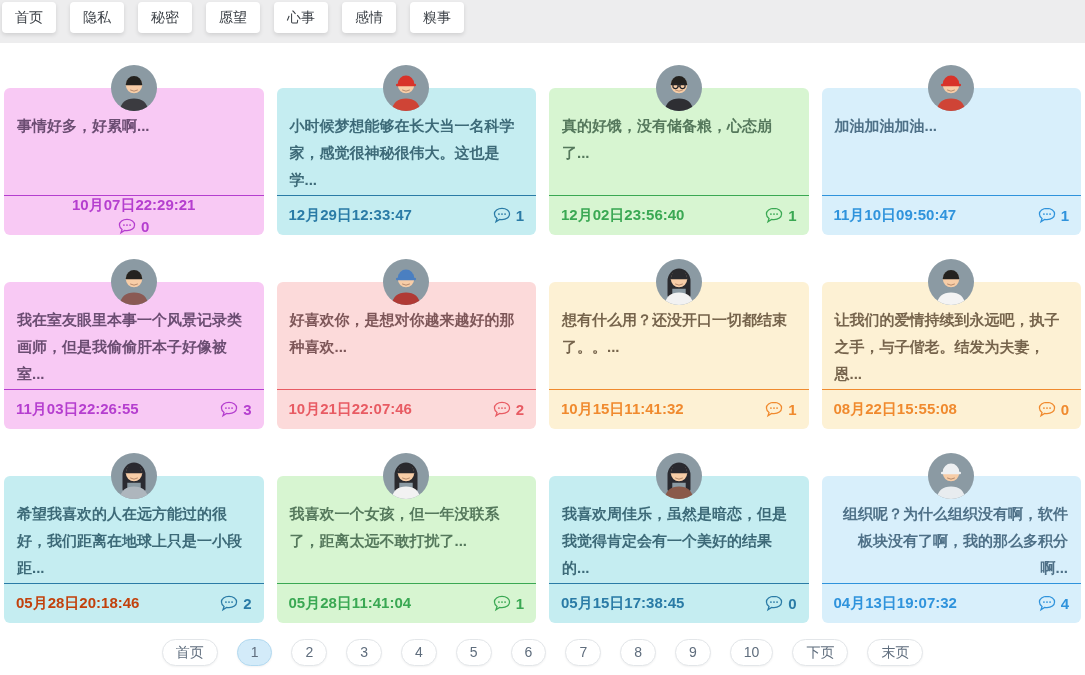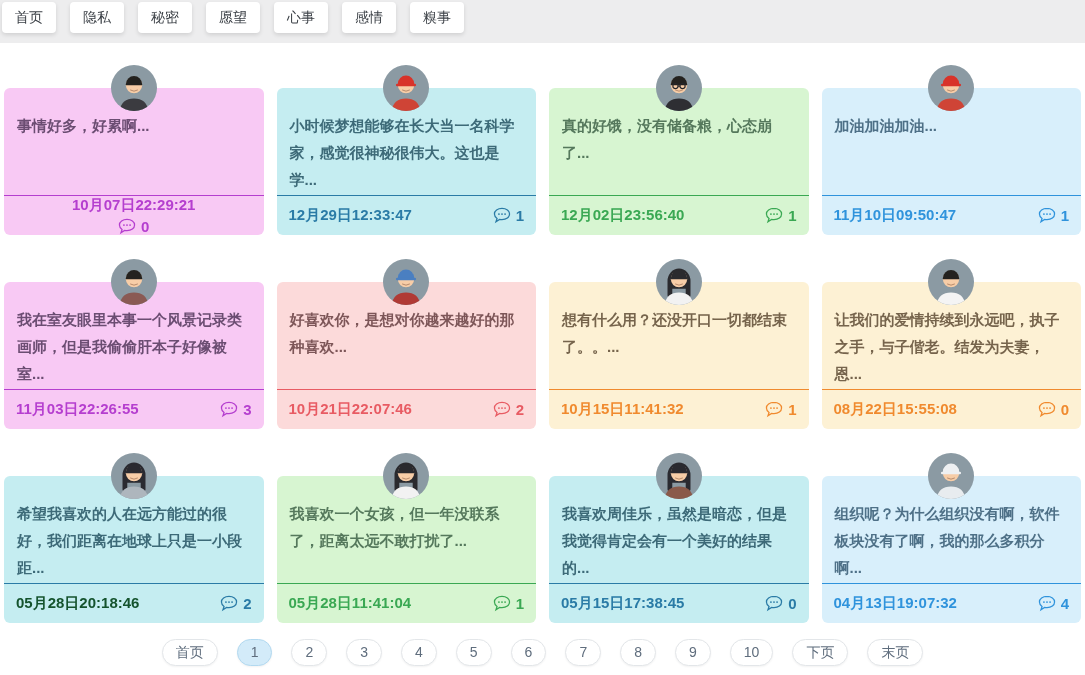--- a/index.html
+++ b/index.html
@@ -300,21 +300,21 @@
           <path d="M12 23 a12 13 0 0 1 24 0 l0 15 a2.5 2.5 0 0 1 -5 0 l0 -7 l-14 0 l0 7 a2.5 2.5 0 0 1 -5 0 z" fill="#2a2a30"></path>
           <path d="M9 48 Q11 35 24 35 Q37 35 39 48 Z" fill="#aeb6bd"></path>
           <circle cx="24" cy="21" r="8.5" fill="#f7cda7"></circle>
           <path d="M15.5 20 a8.5 8.5 0 0 1 17 0 l0 1 l-17 0 z" fill="#2a2a30"></path>
           <path d="M20 26 q4 2.6 8 0" fill="none" stroke="#b4886a" stroke-width="1"></path>
         </svg>
       </div>
     <div class="card" style="background: rgb(197, 237, 241);">
       <div class="card-text" style="color: rgb(61, 106, 120);">希望我喜欢的人在远方能过的很好，我们距离在地球上只是一小段距...</div>
       <div class="card-footer" style="border-top-color: rgb(42, 123, 166);">
-        <span class="card-date" style="color: #14532d;">05月28日20:18:46</span>
+        <span class="card-date" style="color: #c2410c;">05月28日20:18:46</span>
         <span class="card-comments" style="color: rgb(42, 123, 166);">
           <span>
               <svg viewBox="0 0 20 18" width="18" height="17" xmlns="http://www.w3.org/2000/svg">
                 <path d="M10 1.2 C5.2 1.2 1.6 3.9 1.6 7.4 C1.6 9.4 2.7 11.1 4.5 12.3 L3.3 15.9 L7.3 13.4 C8.2 13.6 9.1 13.7 10 13.7 C14.8 13.7 18.4 11 18.4 7.4 C18.4 3.9 14.8 1.2 10 1.2 Z" fill="none" stroke="currentColor" stroke-width="1.4"></path>
                 <circle cx="6.6" cy="7.4" r="1" fill="currentColor"></circle>
                 <circle cx="10" cy="7.4" r="1" fill="currentColor"></circle>
                 <circle cx="13.4" cy="7.4" r="1" fill="currentColor"></circle>
               </svg>
             </span>
           <span>2</span>
@@ -385,21 +385,21 @@
     <div class="avatar">
         <svg viewBox="0 0 48 48" xmlns="http://www.w3.org/2000/svg">
           <path d="M9 48 Q11 35 24 35 Q37 35 39 48 Z" fill="#e8ecef"></path>
           <circle cx="24" cy="21" r="8.5" fill="#f7cda7"></circle>
           <path d="M15.5 19.5 a8.5 8.5 0 0 1 17 0 l0 1 l-17 0 z" fill="#eef0f2"></path>
           <rect x="13.5" y="19.6" width="21" height="2.6" rx="1.3" fill="#eef0f2"></rect>
           <path d="M20 26 q4 2.6 8 0" fill="none" stroke="#b4886a" stroke-width="1"></path>
         </svg>
       </div>
     <div class="card" style="background: rgb(216, 239, 251);">
-      <div class="card-text" style="color: rgb(78, 112, 135);">组织呢？为什么组织没有啊，软件板块没有了啊，我的那么多积分啊...</div>
+      <div class="card-text" style="color: rgb(78, 112, 135); text-align: right;">组织呢？为什么组织没有啊，软件板块没有了啊，我的那么多积分啊...</div>
       <div class="card-footer" style="border-top-color: rgb(47, 147, 220);">
         <span class="card-date" style="color: rgb(47, 147, 220);">04月13日19:07:32</span>
         <span class="card-comments" style="color: rgb(47, 147, 220);">
           <span>
               <svg viewBox="0 0 20 18" width="18" height="17" xmlns="http://www.w3.org/2000/svg">
                 <path d="M10 1.2 C5.2 1.2 1.6 3.9 1.6 7.4 C1.6 9.4 2.7 11.1 4.5 12.3 L3.3 15.9 L7.3 13.4 C8.2 13.6 9.1 13.7 10 13.7 C14.8 13.7 18.4 11 18.4 7.4 C18.4 3.9 14.8 1.2 10 1.2 Z" fill="none" stroke="currentColor" stroke-width="1.4"></path>
                 <circle cx="6.6" cy="7.4" r="1" fill="currentColor"></circle>
                 <circle cx="10" cy="7.4" r="1" fill="currentColor"></circle>
                 <circle cx="13.4" cy="7.4" r="1" fill="currentColor"></circle>
               </svg>

